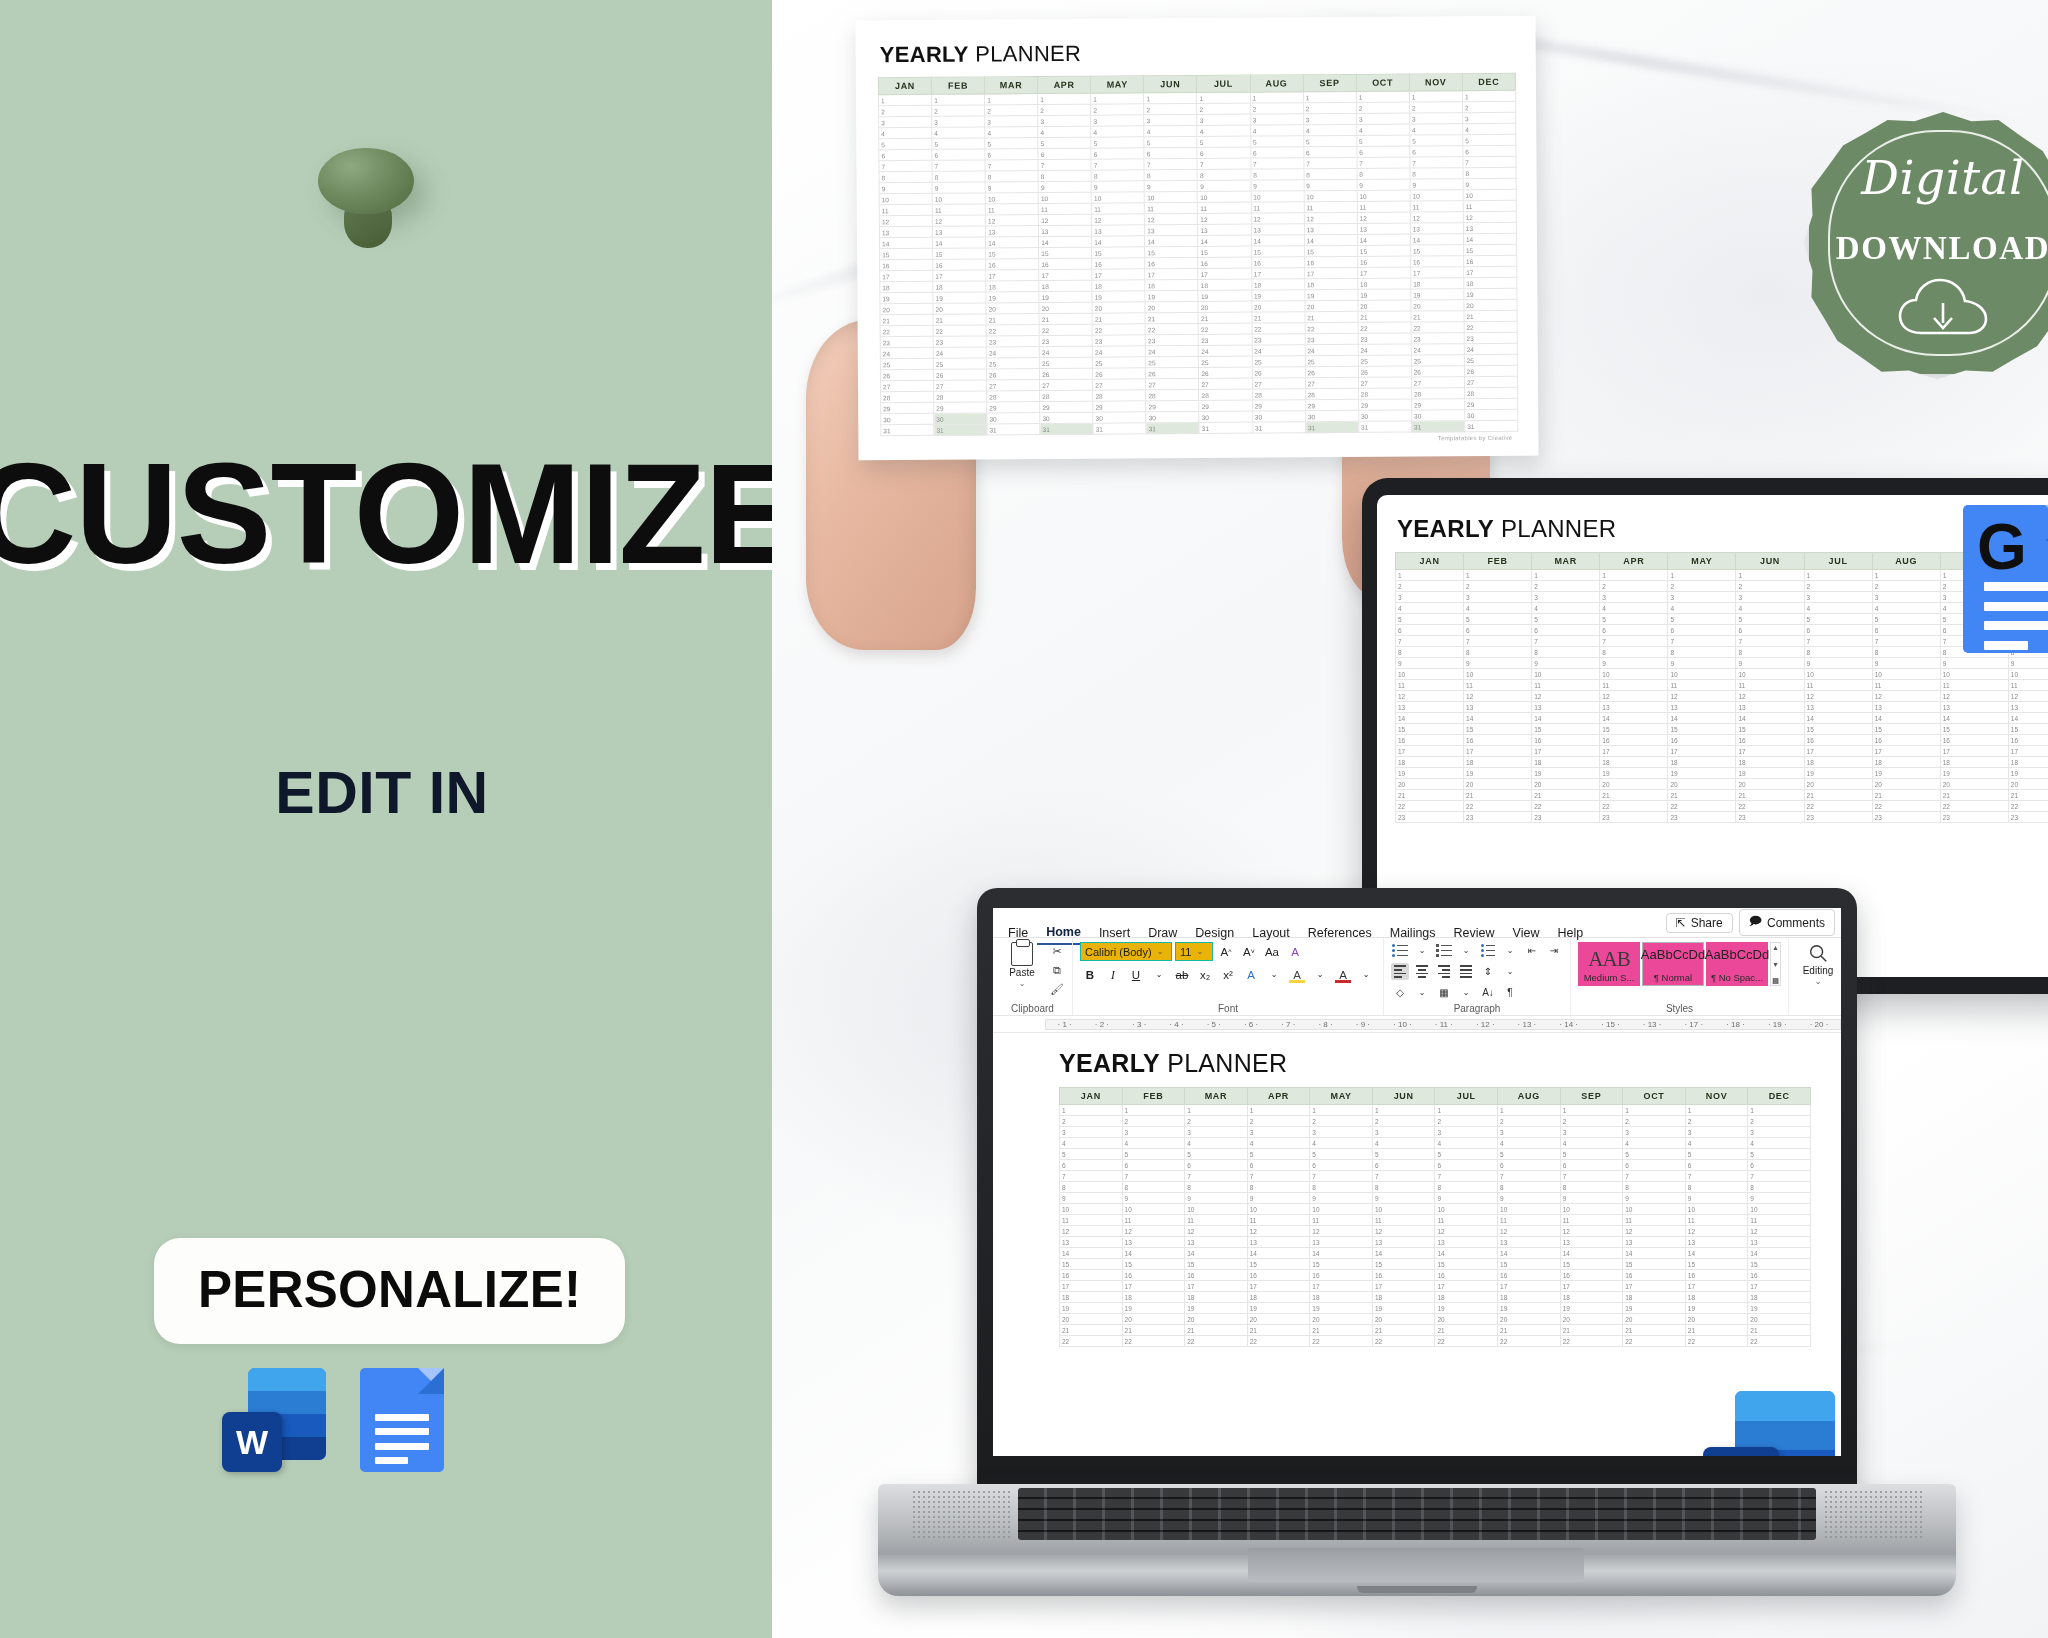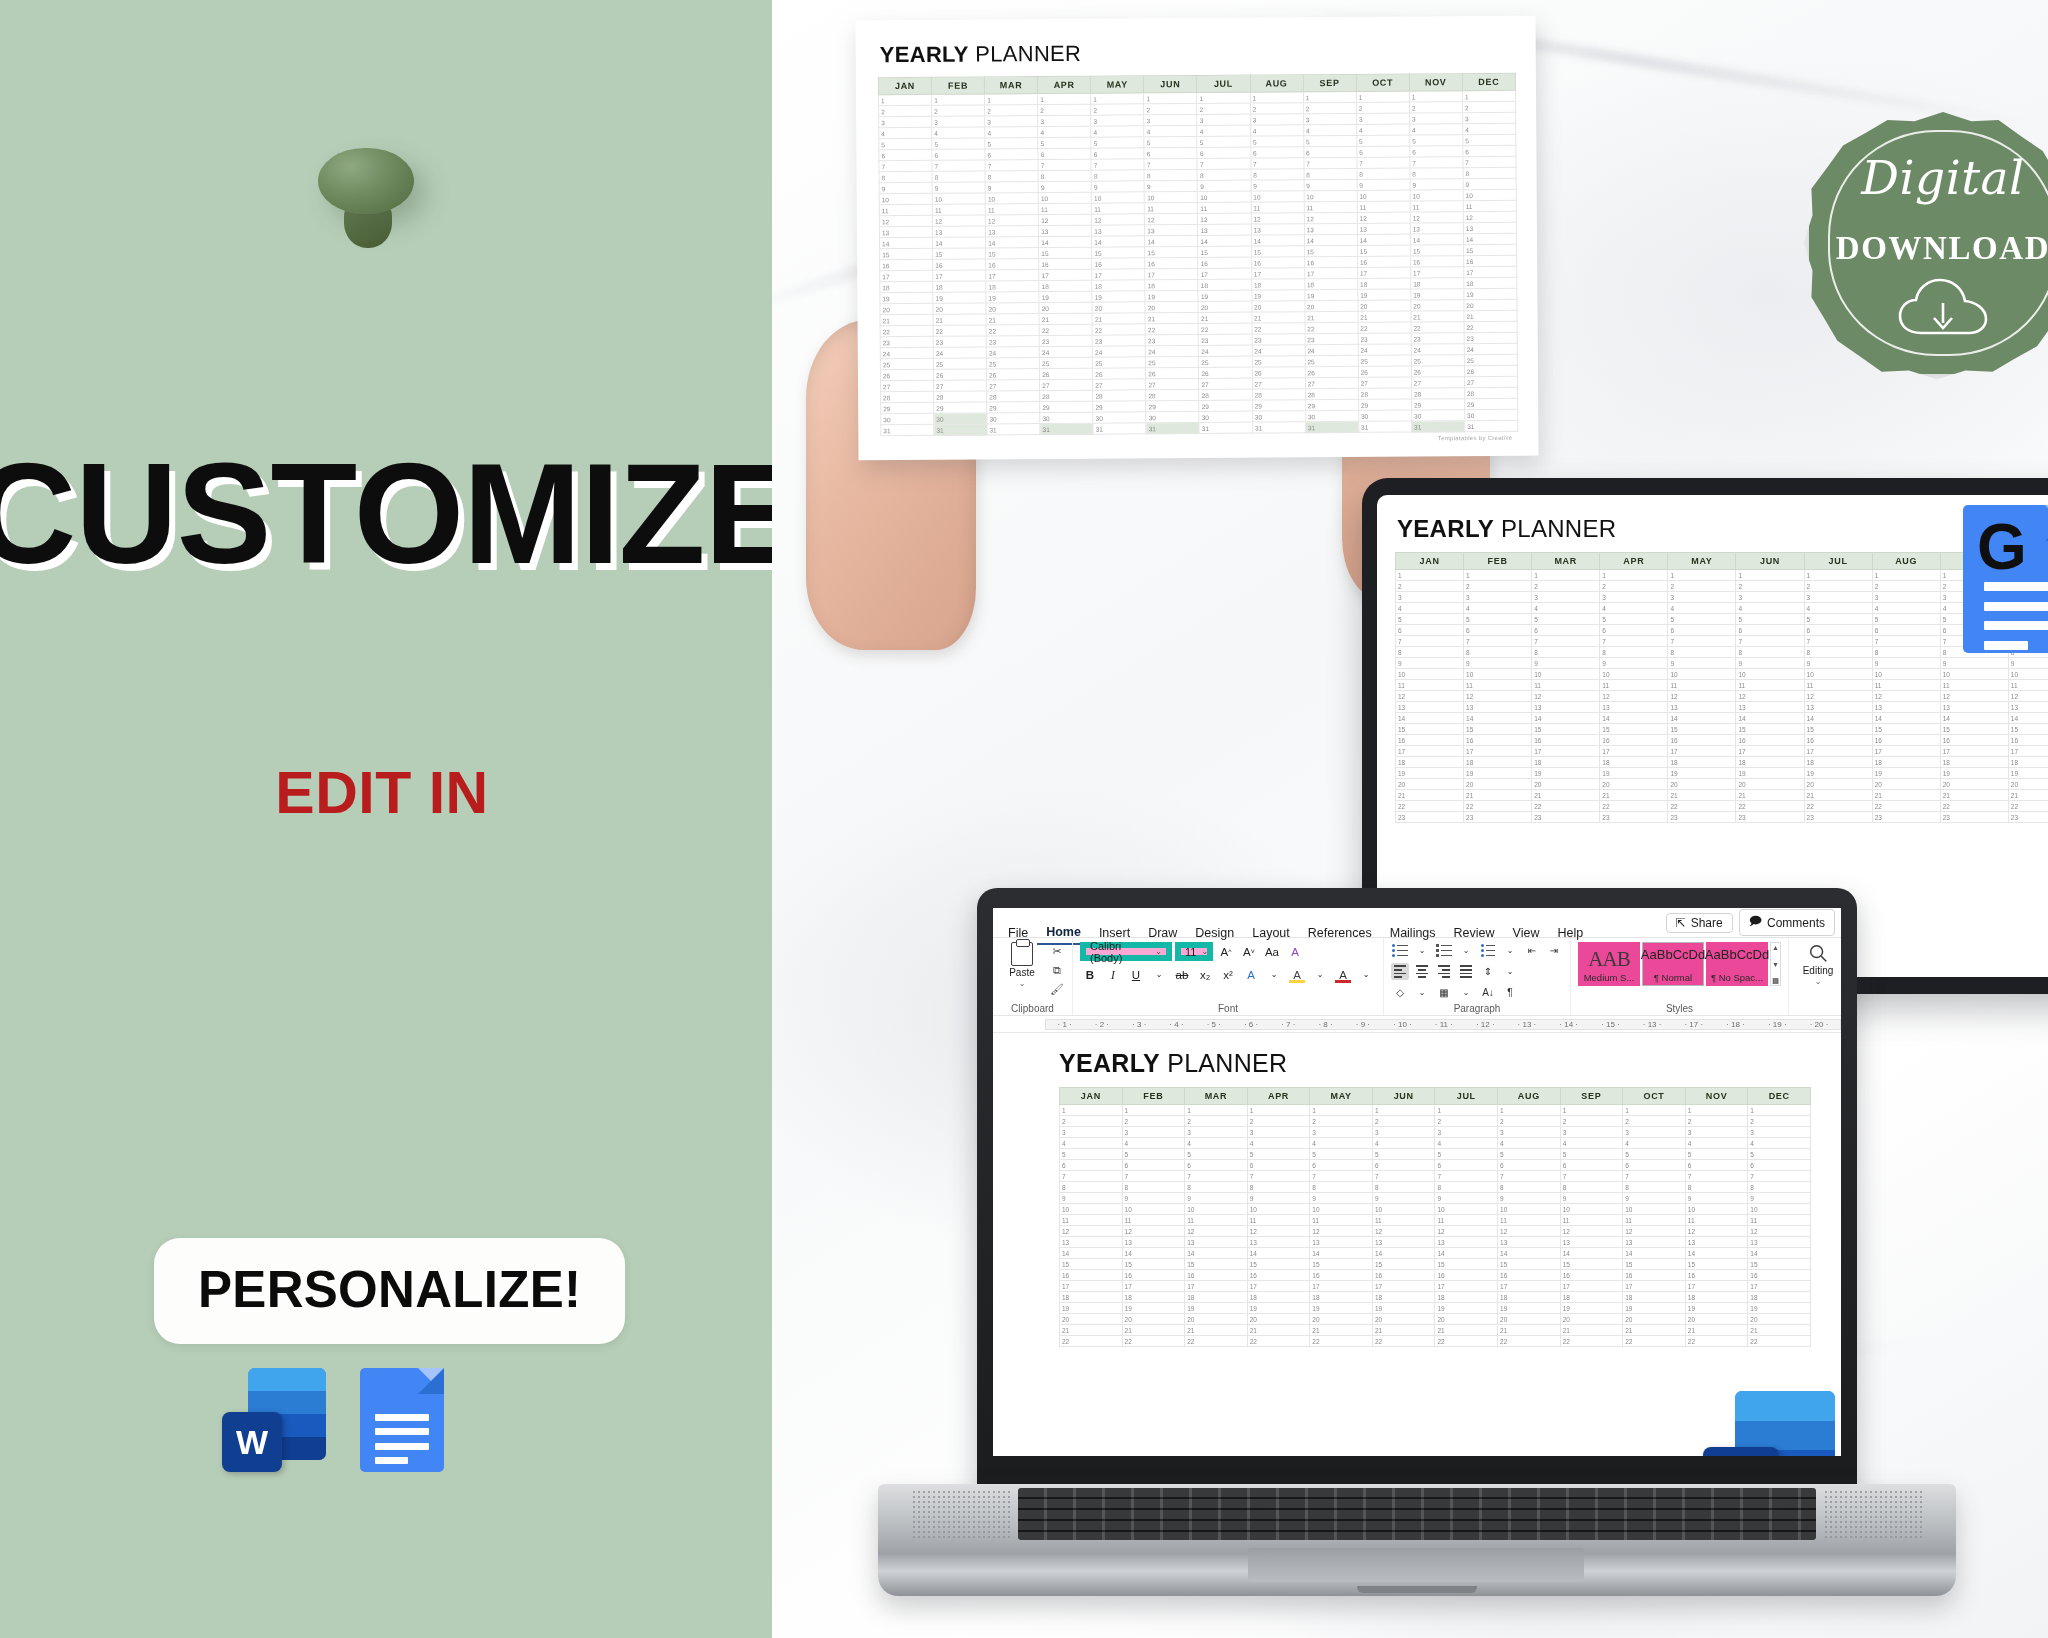--- a/index.html
+++ b/index.html
@@ -51,21 +51,21 @@
     font-weight: 800;
     letter-spacing: -1px;
     color: #0d0d0d;
     white-space: nowrap;
     text-shadow: 6px 7px 0 #ffffff;
   }
 
   .edit-block {
     position: absolute; left: 0; right: 8px; top: 762px;
     text-align: center;
-    color: #b91c1c;
+    color: #0f172a;
   }
   .edit-in {
     font-size: 59px;
     font-weight: 800;
     letter-spacing: 0.5px;
     line-height: 1.06;
   }
   .edit-line {
     font-size: 63px;
     font-weight: 300;
@@ -324,21 +324,21 @@
   }
   .rgroup { display: flex; flex-direction: column; justify-content: space-between; padding: 4px 7px 1px 7px; border-right: 1px solid #eee; }
   .rgroup .gbody { display: flex; align-items: flex-start; gap: 5px; }
   .rgroup .glabel { text-align: center; font-size: 10px; color: #5a5a5a; padding-top: 2px; position: relative; }
   .bigbtn { display: flex; flex-direction: column; align-items: center; width: 44px; font-size: 10px; gap: 1px; }
   .paste-ico { position: relative; width: 22px; height: 24px; border: 1.6px solid #3f3f3f; border-radius: 2px; }
   .paste-ico:before { content:""; position:absolute; left:4px; top:-4px; width:12px; height:6px; border:1.4px solid #3f3f3f; border-radius:2px; background:#fff; }
   .minicol { display: flex; flex-direction: column; gap: 4px; padding-top: 2px; }
   .mini { width: 16px; height: 15px; display:flex; align-items:center; justify-content:center; font-size:11px; color:#444; }
   .fontrow { display: flex; align-items: center; gap: 3px; }
-  .fbox { border: 6px solid #14b8a6; height: 19px; display: flex; align-items: center; padding: 0 4px; font-size: 11px; background: #f9a8d4; }
+  .fbox { border: 1px solid #14b8a6; height: 19px; display: flex; align-items: center; padding: 0 4px; font-size: 11px; background: #eab308; }
   .fbox .cv { font-size: 8px; color: #555; margin-left: 5px; }
   .fbtn { width: 20px; height: 19px; display:flex; align-items:center; justify-content:center; font-size:11.5px; color:#222; }
   .fbtn.strong { font-weight: 700; }
   .fbtn.ital { font-style: italic; font-family:"Liberation Serif",serif; }
   .fbtn.und { text-decoration: underline; }
   .swatchA { position: relative; }
   .swatchA u { position: absolute; left: 2px; right: 2px; bottom: 1px; height: 3px; display: block; }
   .prow { display: flex; align-items: center; gap: 4px; }
   .pbtn { width: 18px; height: 17px; display:flex; align-items:center; justify-content:center; font-size:10px; color:#2f2f2f; }
   .pbtn.sel { background: #dadada; border-radius: 2px; }

